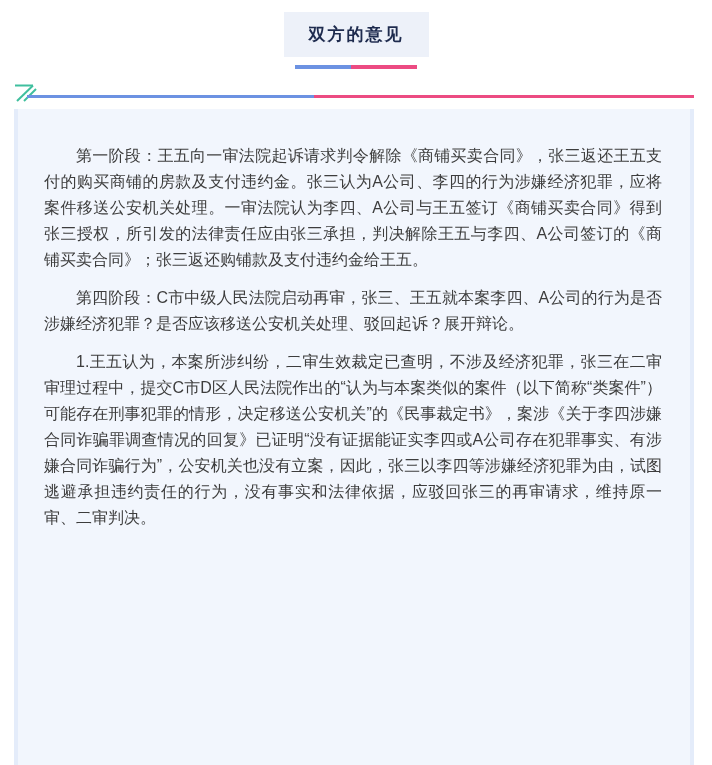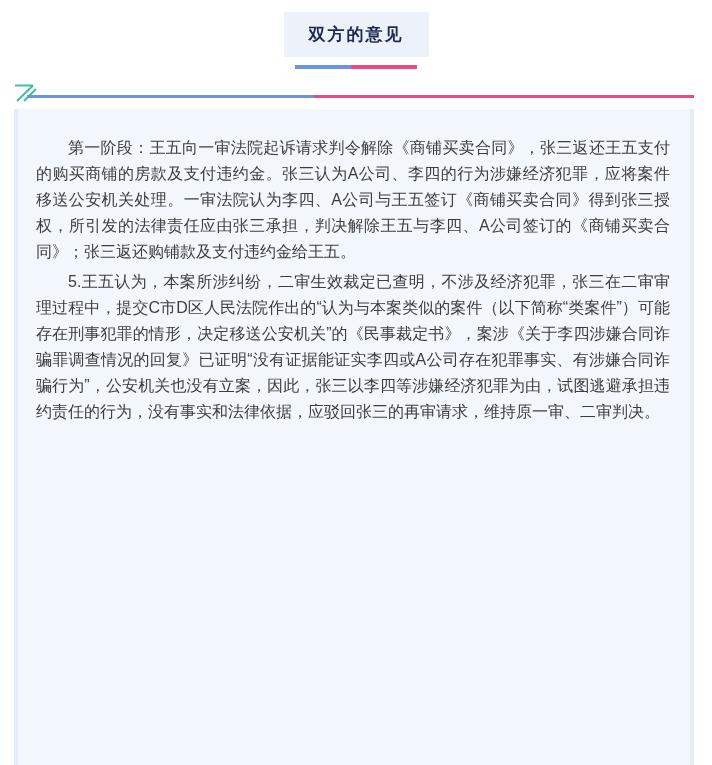--- a/index.html
+++ b/index.html
@@ -52,21 +52,21 @@
     margin-top: 6px;
     width: 680px;
     height: 662px;
     background: #f2f6fd;
     border-left: 4px solid #e4ecfa;
     border-right: 4px solid #e4ecfa;
     padding: 22px 16px 20px 14px;
     overflow: hidden;
   }
   .content-panel p {
-    margin: 4px;
+    margin: 12px;
     font-size: 16px;
     line-height: 26px;
     color: #3d3d3d;
     text-indent: 2em;
     text-align: justify;
   }
 </style>
 </head>
 <body>
 
@@ -81,14 +81,15 @@
       <path d="M2 2.5 H20" stroke="#3fbf9e" stroke-width="2" fill="none"></path>
       <path d="M20 2.5 L4 18" stroke="#3fbf9e" stroke-width="2" fill="none"></path>
       <path d="M23 6 L11 18" stroke="#3fbf9e" stroke-width="2" fill="none"></path>
     </svg>
   </span>
   <div class="section-divider"></div>
 </div>
 
 <div class="content-panel">
   <p>第一阶段：王五向一审法院起诉请求判令解除《商铺买卖合同》，张三返还王五支付的购买商铺的房款及支付违约金。张三认为A公司、李四的行为涉嫌经济犯罪，应将案件移送公安机关处理。一审法院认为李四、A公司与王五签订《商铺买卖合同》得到张三授权，所引发的法律责任应由张三承担，判决解除王五与李四、A公司签订的《商铺买卖合同》；张三返还购铺款及支付违约金给王五。</p>
-  <p>5.王五认为，本案所涉纠纷，二审生效裁定已查明，不涉及经济犯罪，张三在二审审理过程中，提交C市D区人民法院作出的“认为与本案类似的案件（以下简称“类案件”）可能存在刑事犯罪的情形，决定移送公安机关”的《民事裁定书》，案涉《关于李四涉嫌合同诈骗罪调查情况的回复》已证明“没有证据能证实李四或A公司存在犯罪事实、有涉嫌合同诈骗行为”，公安机关也没有立案，因此，张三以李四等涉嫌经济犯罪为由，试图逃避承担违约责任的行为，没有事实和法律依据，应驳回张三的再审请求，维持原一审、二审判决。</p>
+  <p>第四阶段：C市中级人民法院启动再审，张三、王五就本案李四、A公司的行为是否涉嫌经济犯罪？是否应该移送公安机关处理、驳回起诉？展开辩论。</p>
+  <p>1.王五认为，本案所涉纠纷，二审生效裁定已查明，不涉及经济犯罪，张三在二审审理过程中，提交C市D区人民法院作出的“认为与本案类似的案件（以下简称“类案件”）可能存在刑事犯罪的情形，决定移送公安机关”的《民事裁定书》，案涉《关于李四涉嫌合同诈骗罪调查情况的回复》已证明“没有证据能证实李四或A公司存在犯罪事实、有涉嫌合同诈骗行为”，公安机关也没有立案，因此，张三以李四等涉嫌经济犯罪为由，试图逃避承担违约责任的行为，没有事实和法律依据，应驳回张三的再审请求，维持原一审、二审判决。</p>
 </div>
 
 </body></html>

